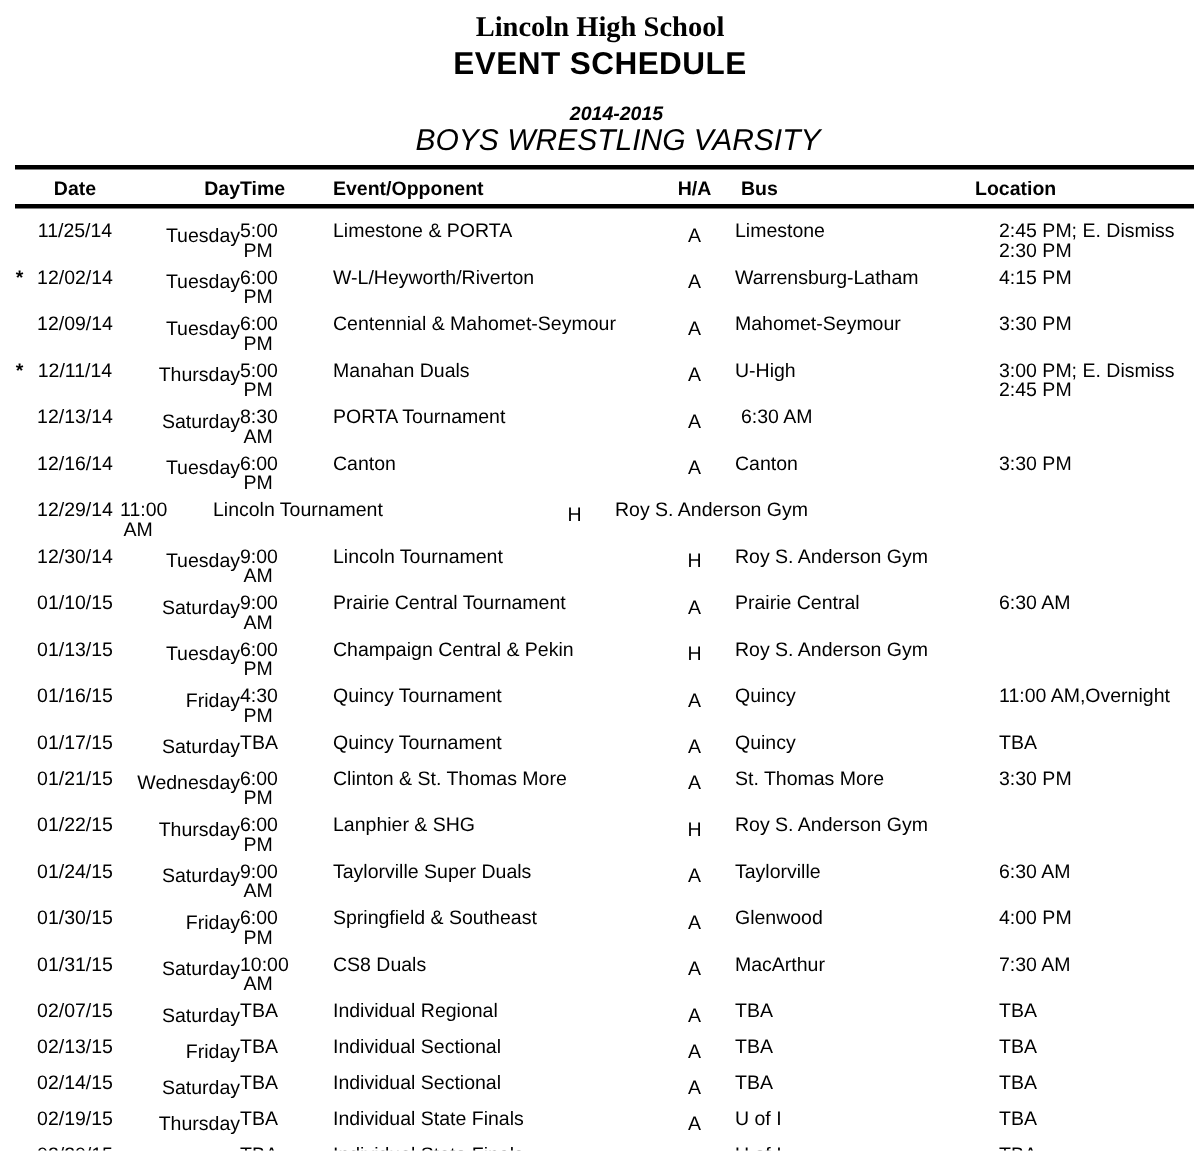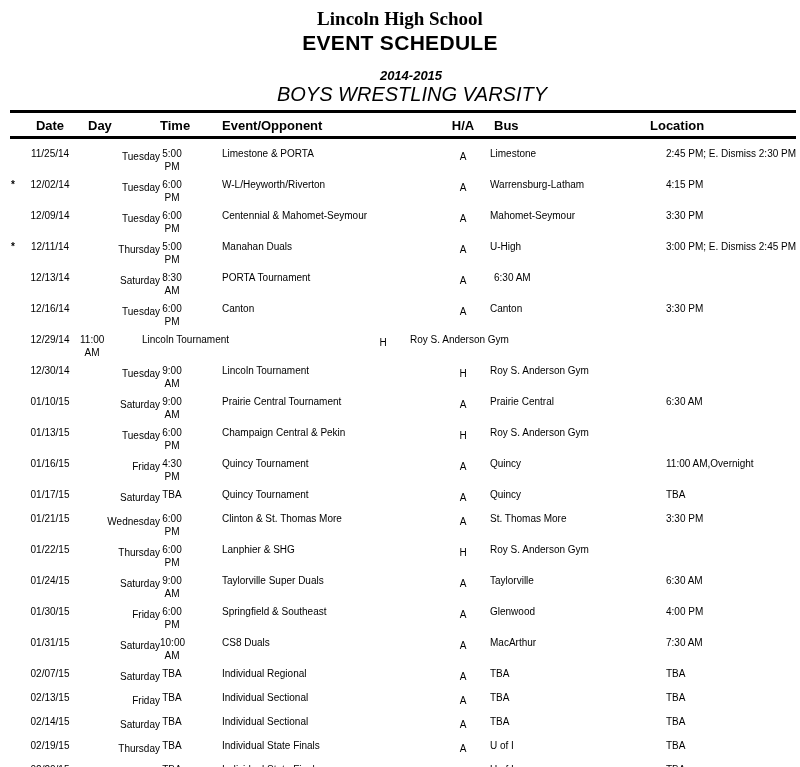--- a/index.html
+++ b/index.html
@@ -27,25 +27,25 @@
   .team-name { font-style: italic; font-size: 20px; line-height: 23px; margin-left: 24px; }
 
   .rule { height: 3px; background: #000; margin-left: 10px; margin-right: 4px; }
   .top-rule { margin-top: 4px; }
 
   .hrow {
     display: flex; padding: 3px 0 2px 6px;
     font-weight: bold; font-size: 13px;
   }
   .hrow .cell { padding-top: 2px; line-height: 16px; }
-  .hrow .col-day { text-align: left; padding-left: 8px; }
+  .hrow .col-day { text-align: right; padding-left: 8px; }
   .hrow .col-location { padding-left: 22px; }
 
   .table-body { padding-top: 3px; }
-  .trow { display: flex; min-height: 24px; padding-left: 6px; font-size: 10px; }
+  .trow { display: flex; min-height: 24px; padding-left: 6px; font-size: 13px; }
   .cell { flex: none; line-height: 13px; padding-top: 5px; overflow: hidden; }
 
   .col-flag     { width: 14px;  text-align: center; font-weight: bold; }
   .col-date     { width: 60px;  text-align: center; }
   .col-day      { width: 80px;  text-align: right; }
   .col-time     { width: 62px;  text-align: center; padding-right: 38px; }
   .col-event    { width: 222px; text-align: left; }
   .col-ha       { width: 38px;  text-align: center; }
   .col-location { width: 172px; text-align: left; padding-left: 8px; }
   .col-bus      { width: 146px; text-align: left; padding-left: 12px; }

